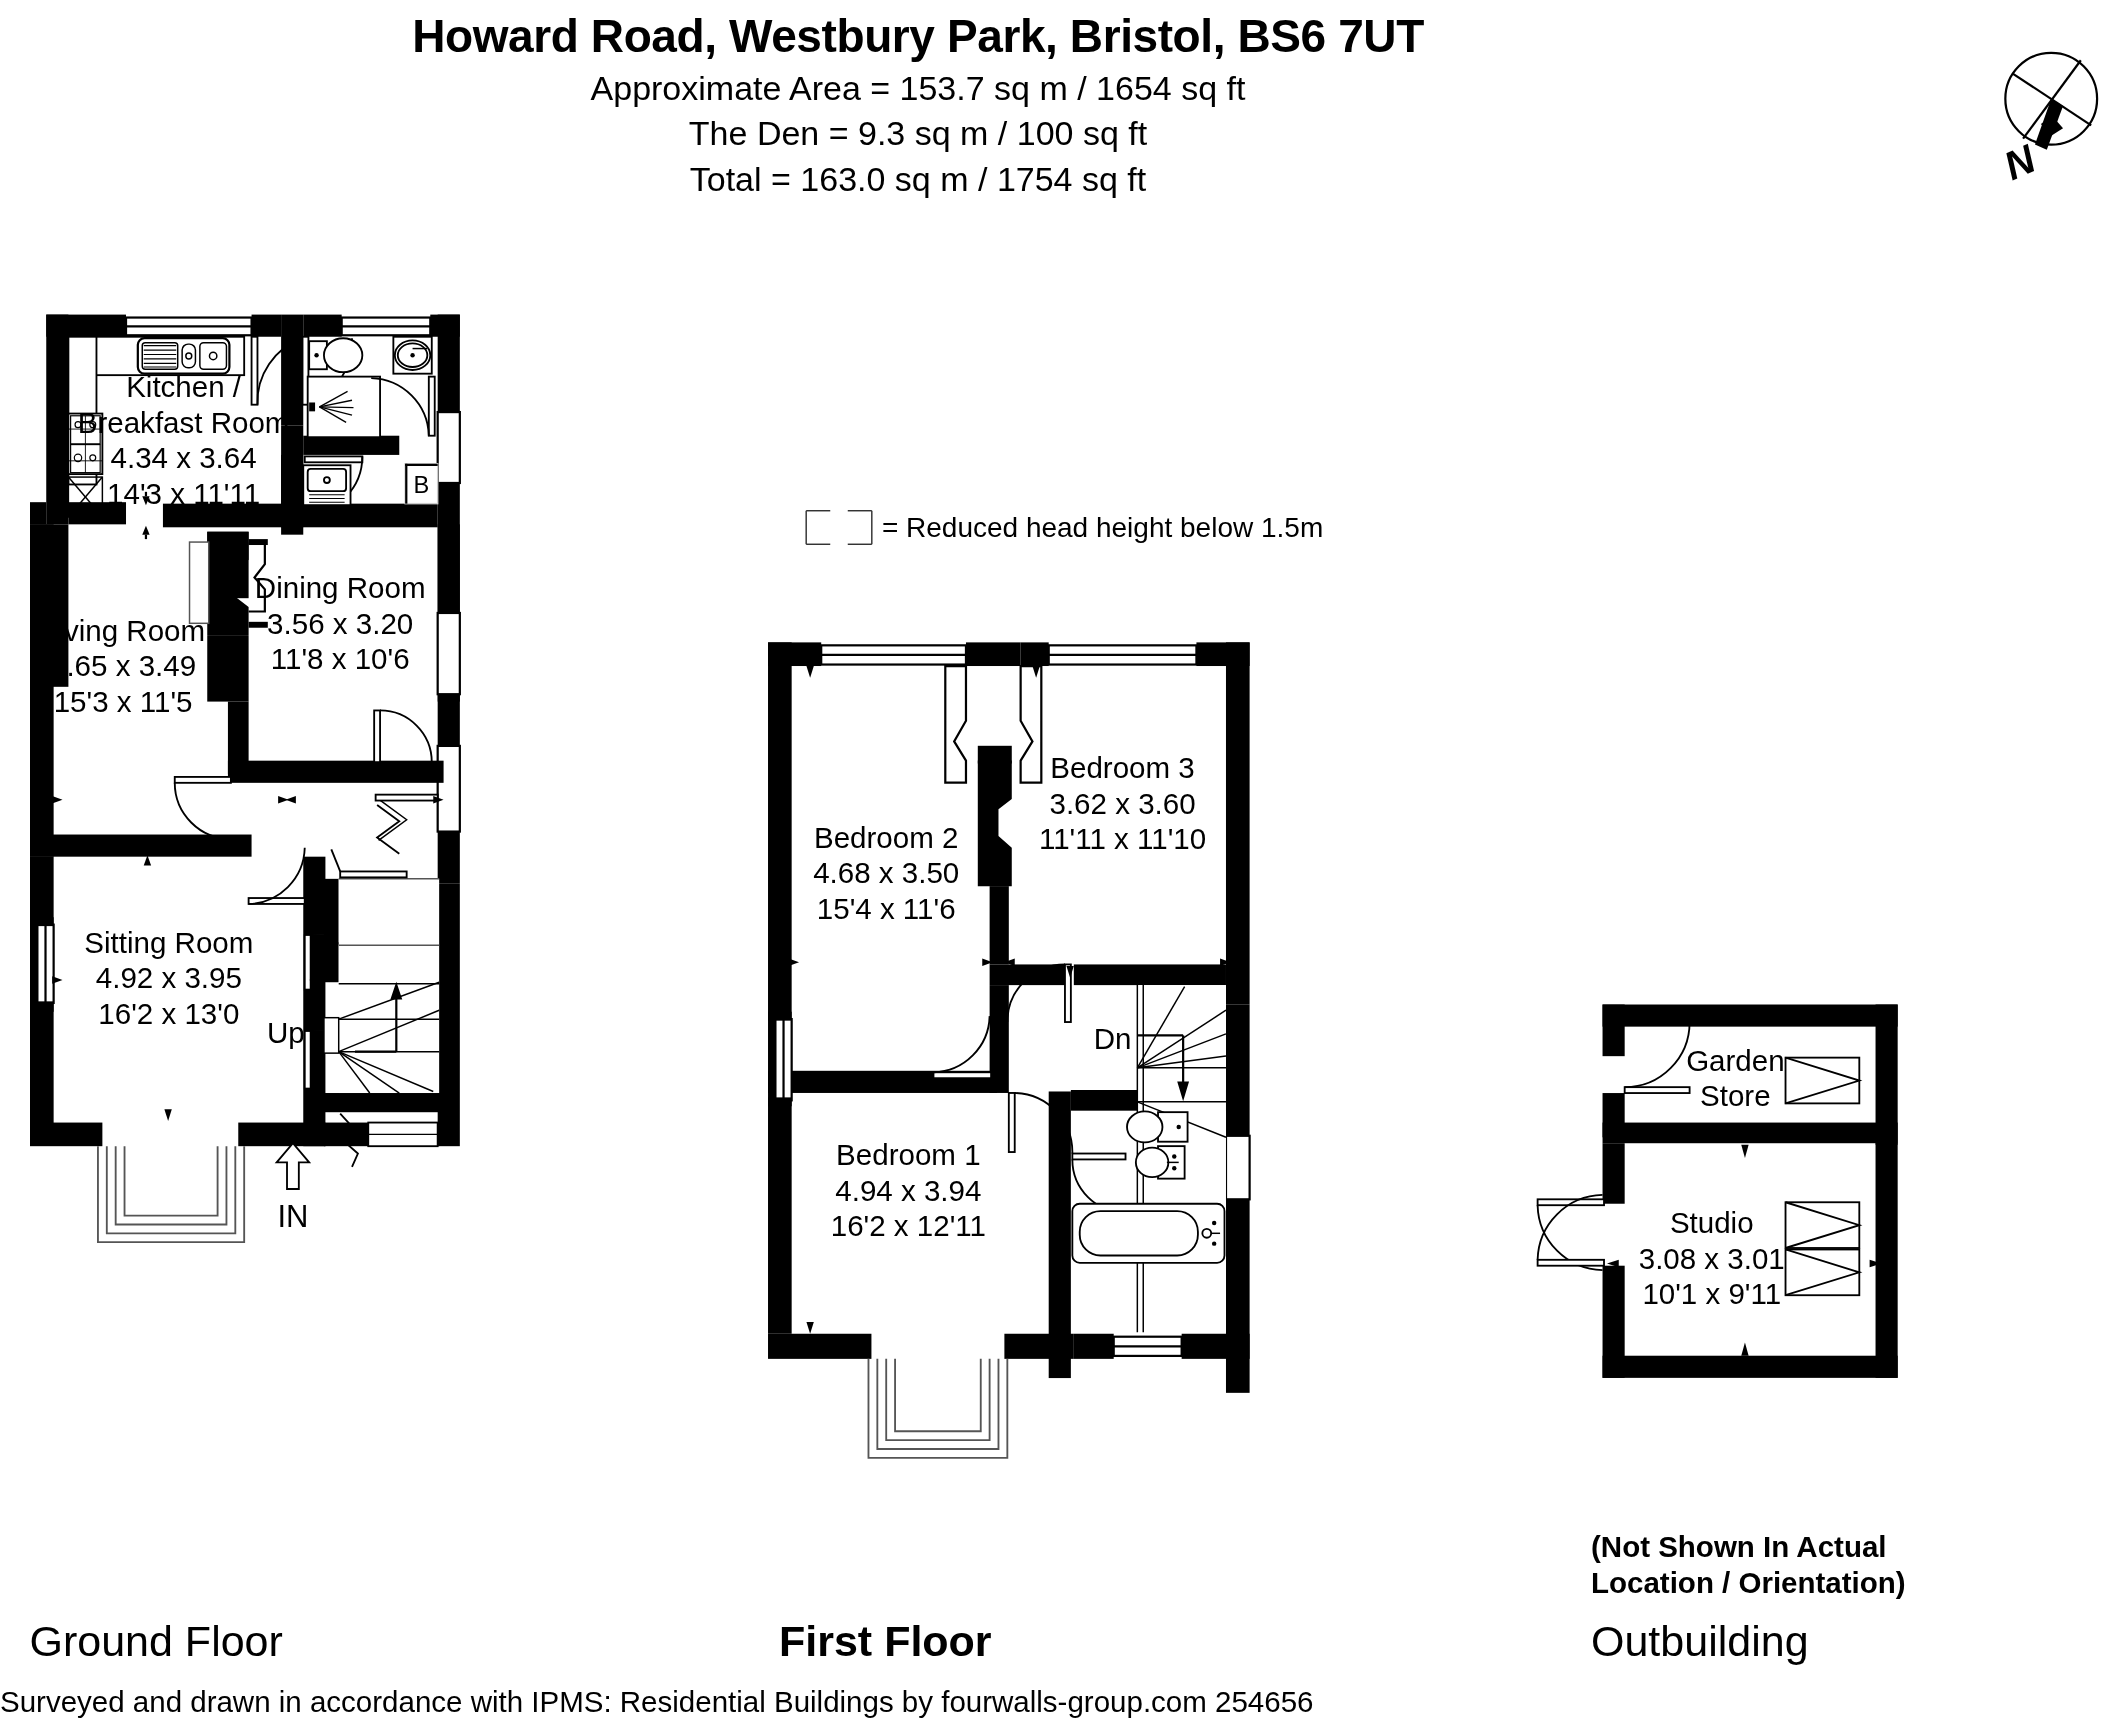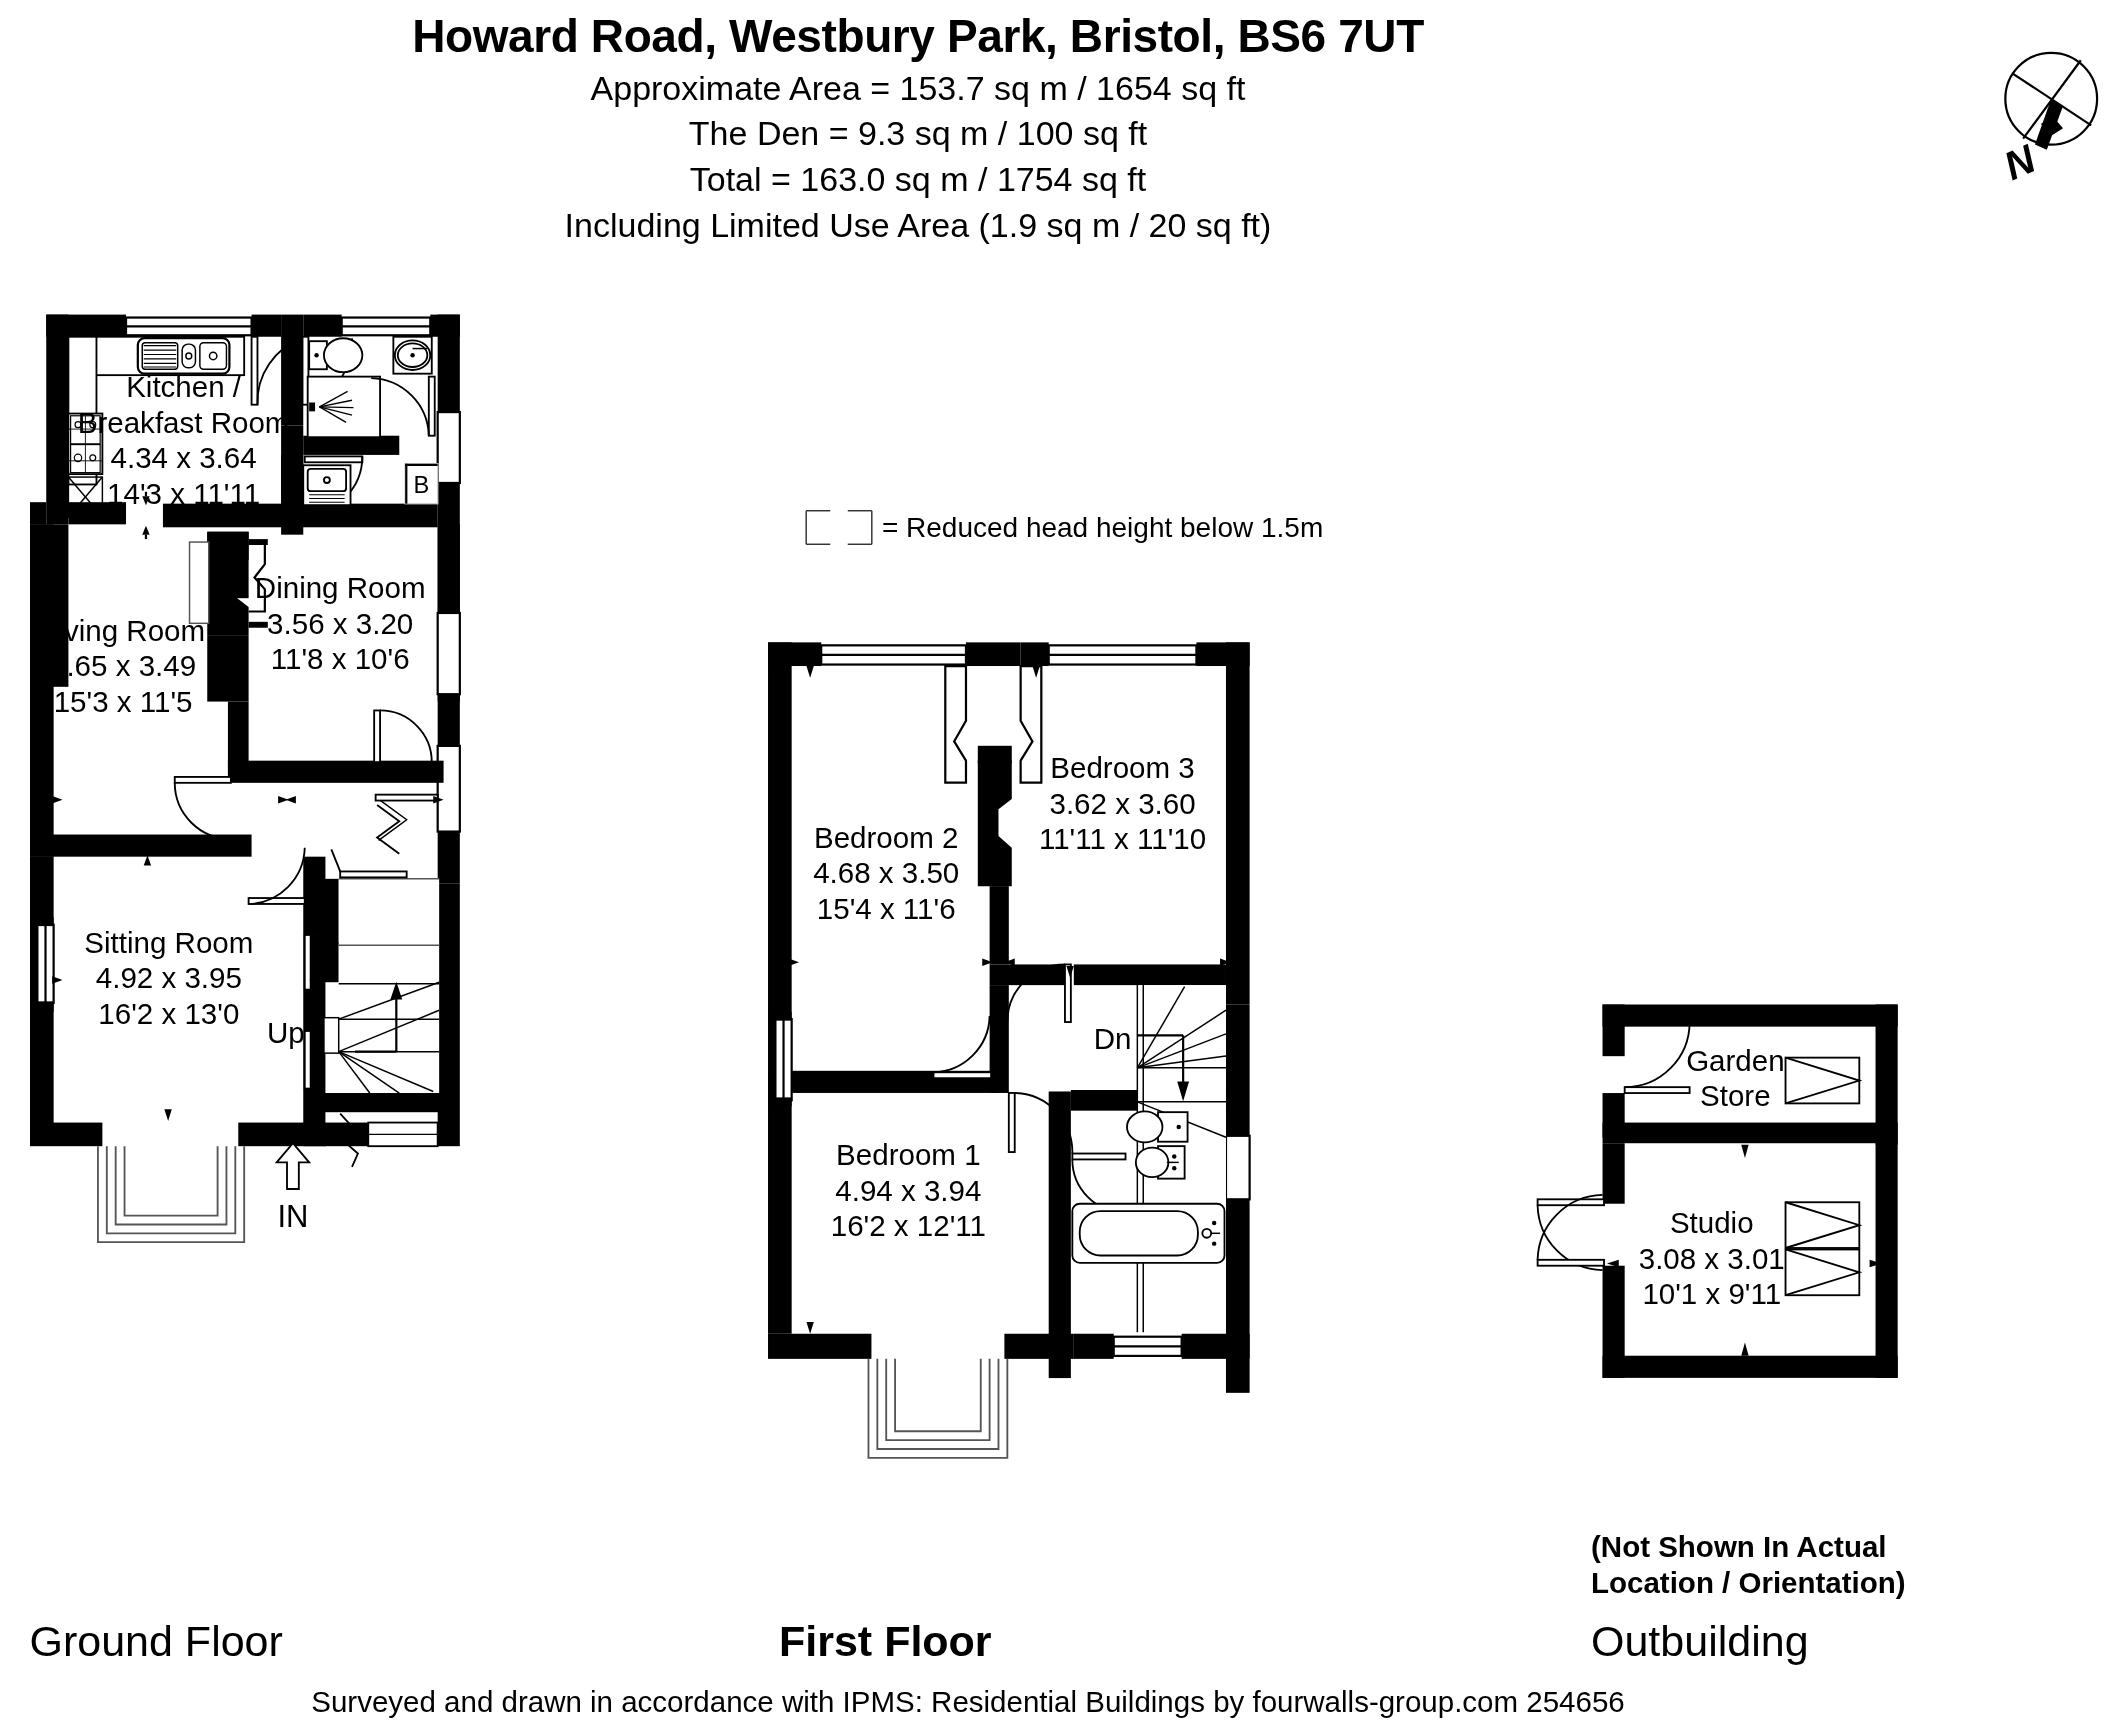--- a/index.html
+++ b/index.html
@@ -33,36 +33,35 @@
   #out-plan{left:1521px;top:975px;width:532px;height:546px;}
 
   
   .floor-caption{position:absolute;font-size:43px;white-space:nowrap;}
   #cap-ground{left:29.5px;top:1617px;}
   #cap-first{left:779px;top:1617px;font-weight:bold;}
   #cap-out{left:1591px;top:1617px;}
 
   .outnote{position:absolute;left:1591px;top:1529px;font-size:29.5px;line-height:1.22;font-weight:bold;}
 
-  .footer{position:absolute;left:0;top:1685px;width:1920px;text-align:center;font-size:29.5px;padding-left:8px;}
+  .footer{position:absolute;left:0;top:1685px;width:1920px;text-align:left;font-size:29.5px;}
 
   
   .svgtext{font-family:"Liberation Sans", sans-serif;}
 </style>
 </head>
 <body>
 
 <div class="page">
 
   <div class="header">
     <div class="title">Howard Road, Westbury Park, Bristol, BS6 7UT</div>
     <div class="subline">Approximate  Area = 153.7 sq m / 1654 sq ft</div>
     <div class="subline">The Den = 9.3 sq m / 100 sq ft</div>
     <div class="subline">Total = 163.0 sq m / 1754 sq ft</div>
-    <div class="subline">Including Limited Use Area (1.9 sq m / 20 sq ft)</div>
   </div>
 
   <div class="compass">
     <svg width="126" height="148" viewBox="0 0 170 200">
       <g>
         <circle cx="88" cy="78" r="62" fill="none" stroke="#000" stroke-width="3"></circle>
         <line x1="36" y1="44" x2="142" y2="114" stroke="#000" stroke-width="3"></line>
         <line x1="128" y1="26" x2="50" y2="132" stroke="#000" stroke-width="3"></line>
         <polygon points="74,112 90,102 104,118 88,128" fill="#000"></polygon>
         <path d="M88,78 L66,140 L82,147 L104,88 Z" fill="#000"></path>

